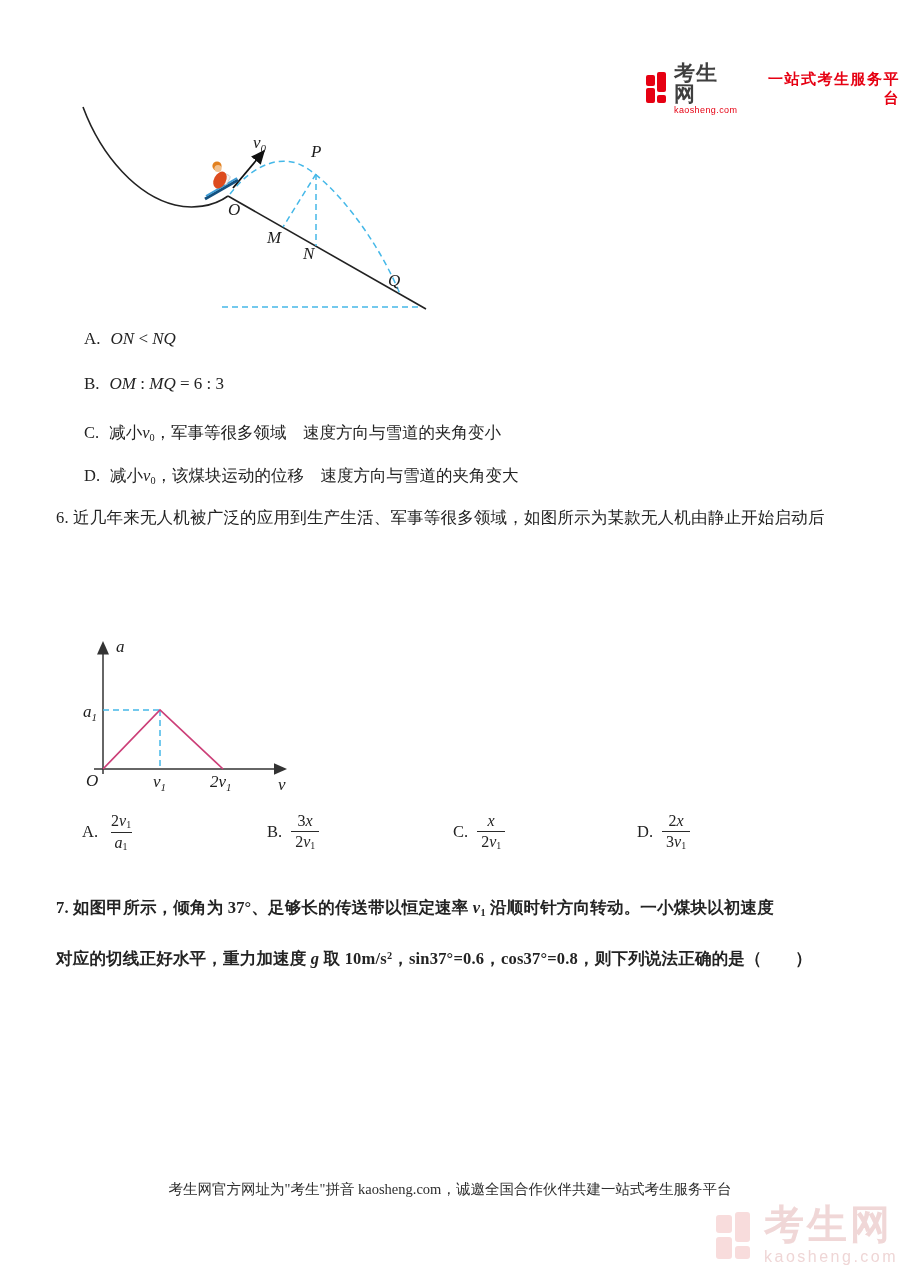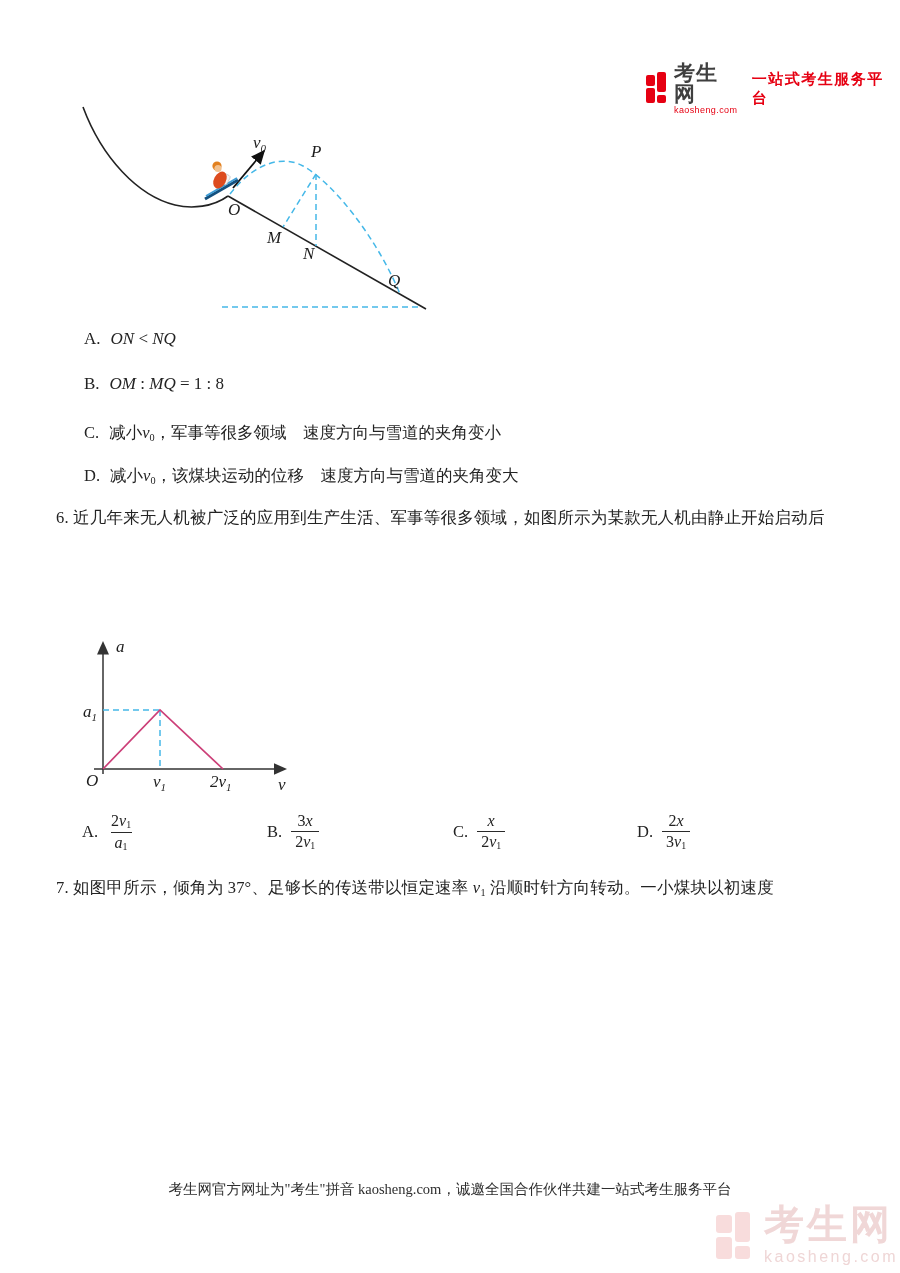--- a/index.html
+++ b/index.html
@@ -13,40 +13,40 @@
   .b1{left:0;top:3px;width:9px;height:11px;}
   .b2{left:0;top:16px;width:9px;height:15px;}
   .b3{left:11px;top:0;width:9px;height:20px;}
   .b4{left:11px;top:23px;width:9px;height:8px;}
   .logo-col{margin-left:5px;display:flex;flex-direction:column;line-height:1;}
   .logo-name{font-family:"Liberation Sans","DejaVu Sans",sans-serif;font-weight:bold;
              font-size:21px;color:#3f3f3f;letter-spacing:1px;}
   .logo-domain{font-family:"Liberation Sans","DejaVu Sans",sans-serif;font-size:9px;
                color:#e60012;margin-top:2px;letter-spacing:0.4px;}
   .logo-tagline{margin-left:12px;font-family:"Liberation Sans","DejaVu Sans",sans-serif;
-                font-weight:bold;font-size:15px;color:#e60012;letter-spacing:1.5px;}
+                font-weight:bold;font-size:15px;color:#e60012;letter-spacing:1.5px;text-align:right;}
 
   
   .fig{position:absolute;}
   #fig-q5{left:70px;top:96px;}
   #fig-q6{left:78px;top:630px;}
   .curve{fill:none;stroke:#222222;stroke-width:1.6;}
   .dash{fill:none;stroke:#45b8e8;stroke-width:1.5;stroke-dasharray:6 4;}
   .axis{fill:none;stroke:#333333;stroke-width:1.5;}
   .pink{fill:none;stroke:#cc3f78;stroke-width:1.7;}
   svg text{font-family:"Liberation Serif","DejaVu Serif",serif;font-style:italic;
            font-size:17px;fill:#1d1d1d;}
   svg .svg-sub{font-size:11px;}
   svg .svg-pre{font-style:italic;}
 
   
   .para{position:absolute;left:56px;width:800px;font-size:16.5px;line-height:43px;
         letter-spacing:0.2px;}
   #q6-para{top:496px;}
-  #q7-para{top:866px;}
+  #q7-para{top:886px;font-weight:bold;}
   .opt-line{position:absolute;left:84px;font-size:16.5px;display:flex;align-items:baseline;}
   .opt-line .opt-label{margin-right:10px;}
   #q5-opt-a{top:329px;font-size:17px;}
   #q5-opt-b{top:374px;font-size:17px;}
   #q5-opt-c{top:422px;}
   #q5-opt-d{top:465px;}
 
   .seg-p{font-style:normal;}
   .seg-i{font-style:italic;}
   .seg-sub{font-size:0.62em;vertical-align:-0.25em;}
@@ -137,21 +137,21 @@
     <text x="241" y="61">P</text>
     <text x="318" y="190">Q</text>
   </svg>
 
   <div class="opt-line" id="q5-opt-a">
     <span class="opt-label">A.</span>
     <span><span class="seg-i">ON</span><span class="seg-p"> &lt; </span><span class="seg-i">NQ</span></span>
   </div>
   <div class="opt-line" id="q5-opt-b">
     <span class="opt-label">B.</span>
-    <span><span class="seg-i">OM</span><span class="seg-p"> : </span><span class="seg-i">MQ</span><span class="seg-p"> = 1 : 8</span></span>
+    <span><span class="seg-i">OM</span><span class="seg-p"> : </span><span class="seg-i">MQ</span><span class="seg-p"> = 6 : 3</span></span>
   </div>
   <div class="opt-line" id="q5-opt-c">
     <span class="opt-label">C.</span>
     <span><span class="seg-p">减小</span><span class="seg-i">v</span><span class="seg-sub">0</span><span class="seg-p">，军事等很多领域　速度方向与雪道的夹角变小</span></span>
   </div>
   <div class="opt-line" id="q5-opt-d">
     <span class="opt-label">D.</span>
     <span><span class="seg-p">减小</span><span class="seg-i">v</span><span class="seg-sub">0</span><span class="seg-p">，该煤块运动的位移　速度方向与雪道的夹角变大</span></span>
   </div>
 
@@ -204,20 +204,21 @@
       <span class="opt-label">D.</span>
       <span class="frac">
         <span class="num"><span class="seg-p">2</span><span class="seg-i">x</span></span>
         <span class="den"><span class="seg-p">3</span><span class="seg-i">v</span><span class="seg-sub">1</span></span>
       </span>
     </div>
   </div>
 
   <div class="para" id="q7-para">
     <div><span class="seg-p">7. 如图甲所示，倾角为 37°、足够长的传送带以恒定速率 </span><span class="seg-i">v</span><span class="seg-sub">1</span><span class="seg-p"> 沿顺时针方向转动。一小煤块以初速度</span></div>
+    <div><span class="seg-p">对应的切线正好水平，重力加速度 </span><span class="seg-i">g</span><span class="seg-p"> 取 10m/s</span><span class="seg-sup">2</span><span class="seg-p">，sin37°=0.6，cos37°=0.8，则下列说法正确的是（　　）</span></div>
   </div>
 
   <div class="footer">考生网官方网址为"考生"拼音 kaosheng.com，诚邀全国合作伙伴共建一站式考生服务平台</div>
 
   <div class="watermark">
     <div class="wm-icon">
       <div class="b wb1"></div>
       <div class="b wb2"></div>
       <div class="b wb3"></div>
       <div class="b wb4"></div>

